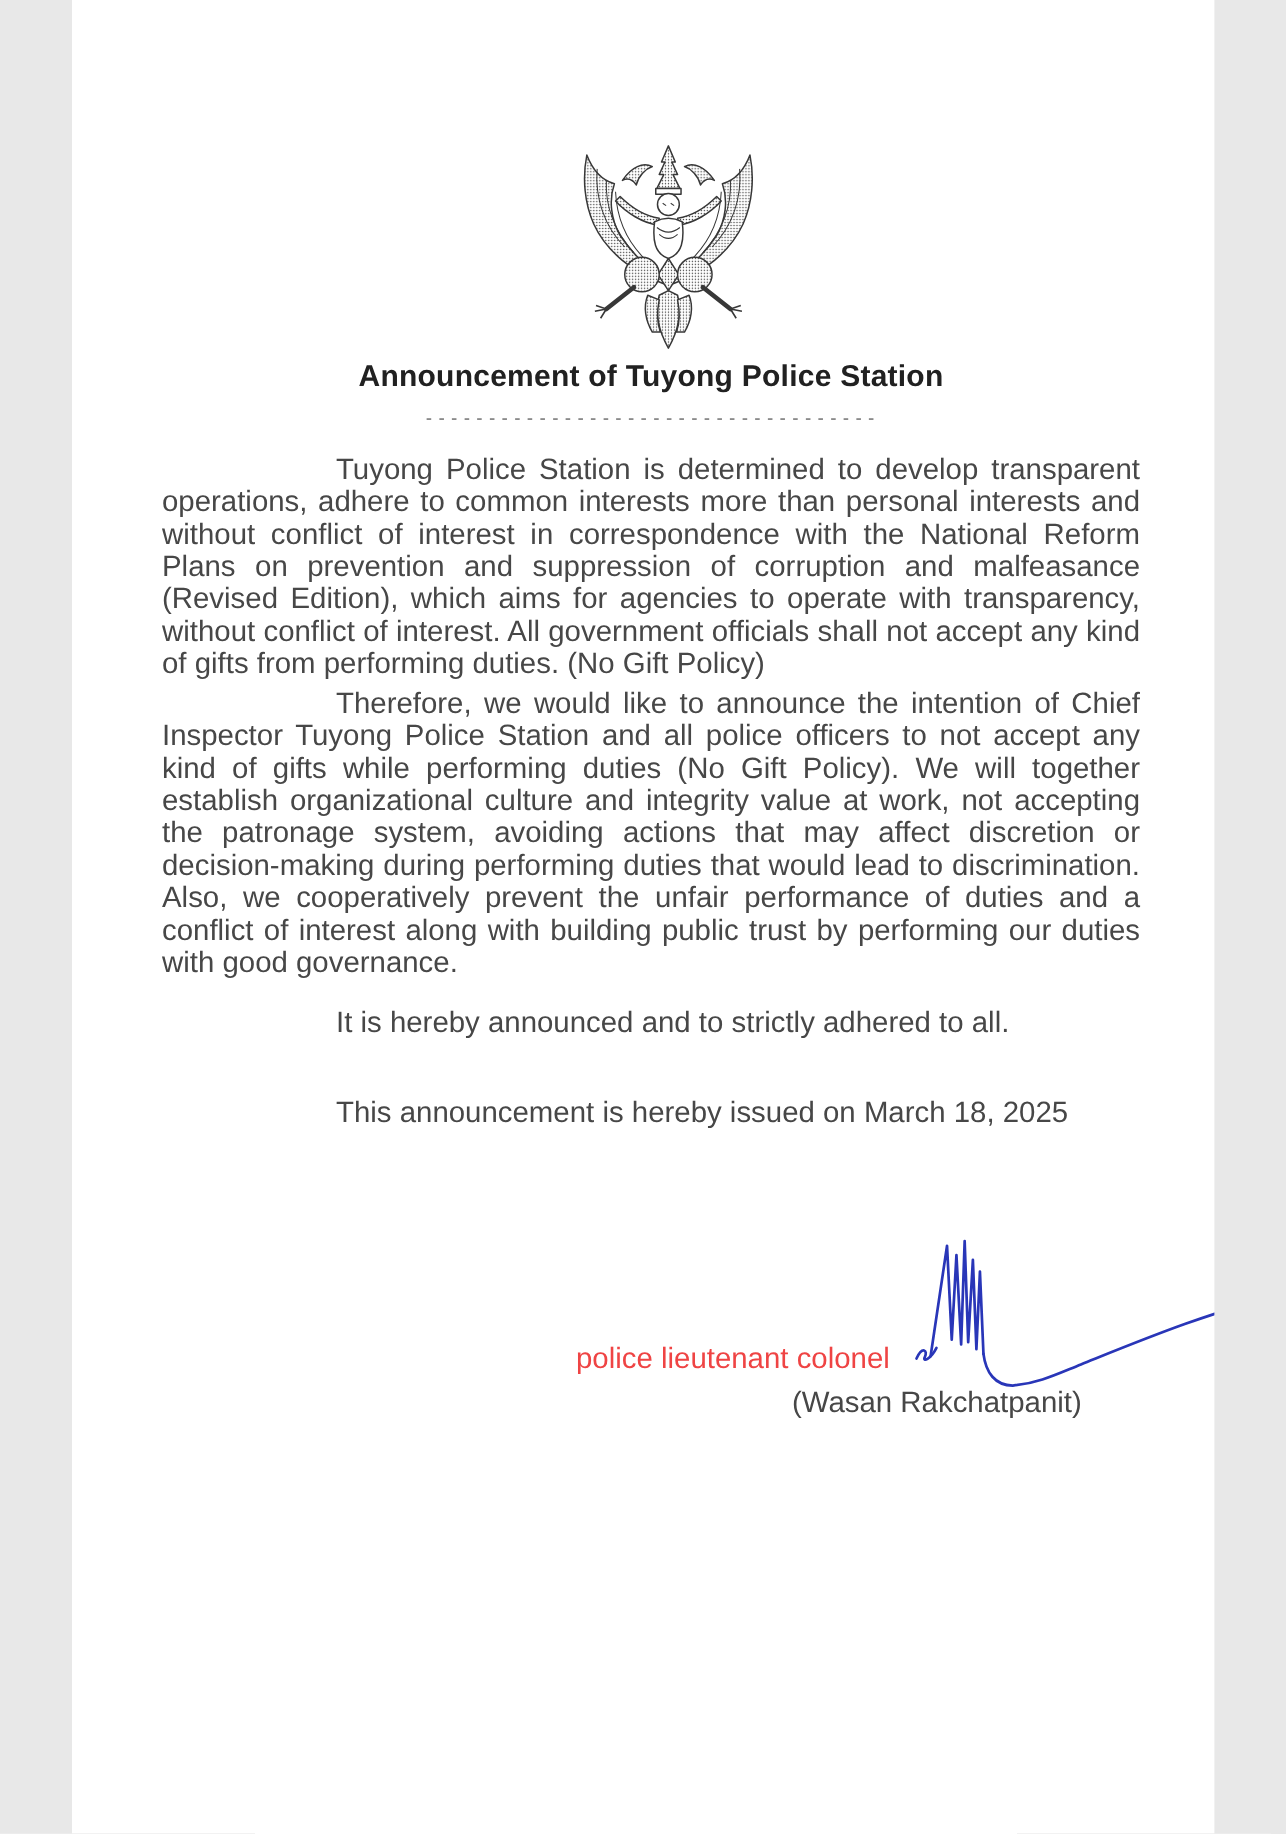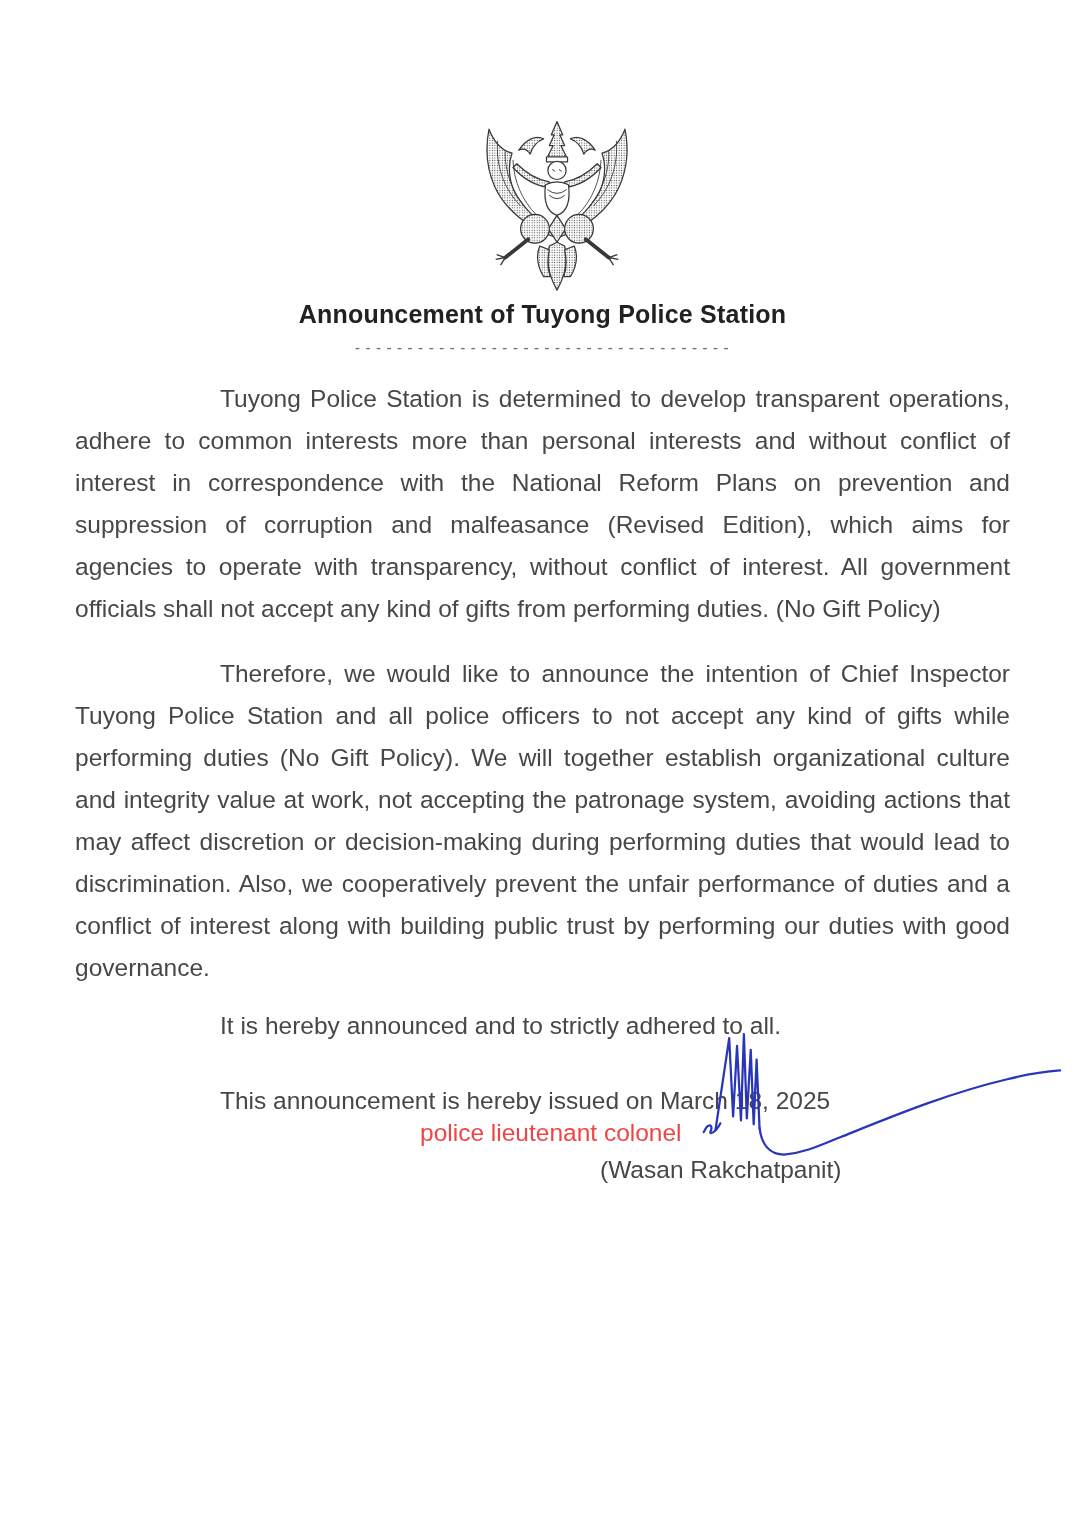--- a/index.html
+++ b/index.html
@@ -1,19 +1,19 @@
 <!DOCTYPE html>
 <html><head>
 <meta charset="utf-8">
 <style>
   * { margin:0; padding:0; box-sizing:border-box; }
   html,body { background:#e8e8e8; }
   .page {
     position:relative;
-    width:1072px; height:1528px;
+    width:952px; height:1528px;
     margin:0 auto;
     background:#ffffff;
     font-family:"Liberation Sans", sans-serif;
     overflow:hidden;
   }
   .content { padding:112px 62px 0 75px; }
 
   .emblem {
     width:196px; height:180px;
     margin:0 auto 4px;
@@ -30,26 +30,26 @@
     text-align:center;
     font-family:"DejaVu Sans Mono", monospace;
     font-size:15px; color:#6f6f6f;
     letter-spacing:1.5px;
     margin-top:6px;
     white-space:nowrap;
   }
 
   .body-para {
     margin-top:21px;
-    font-size:24.5px; line-height:42px;
+    font-size:24.5px; line-height:27px;
     color:#474747;
     text-align:justify;
     text-indent:145px;
   }
-  .body-para + .body-para { margin-top:23px; }
+  .body-para + .body-para { margin-top:6px; }
 
   .single-line {
     font-size:24.5px; line-height:36.8px;
     color:#474747;
     text-indent:145px;
   }
   .closing-line { margin-top:19px; }
   .date-line { margin-top:38px; }
 
   .sig-ink {

